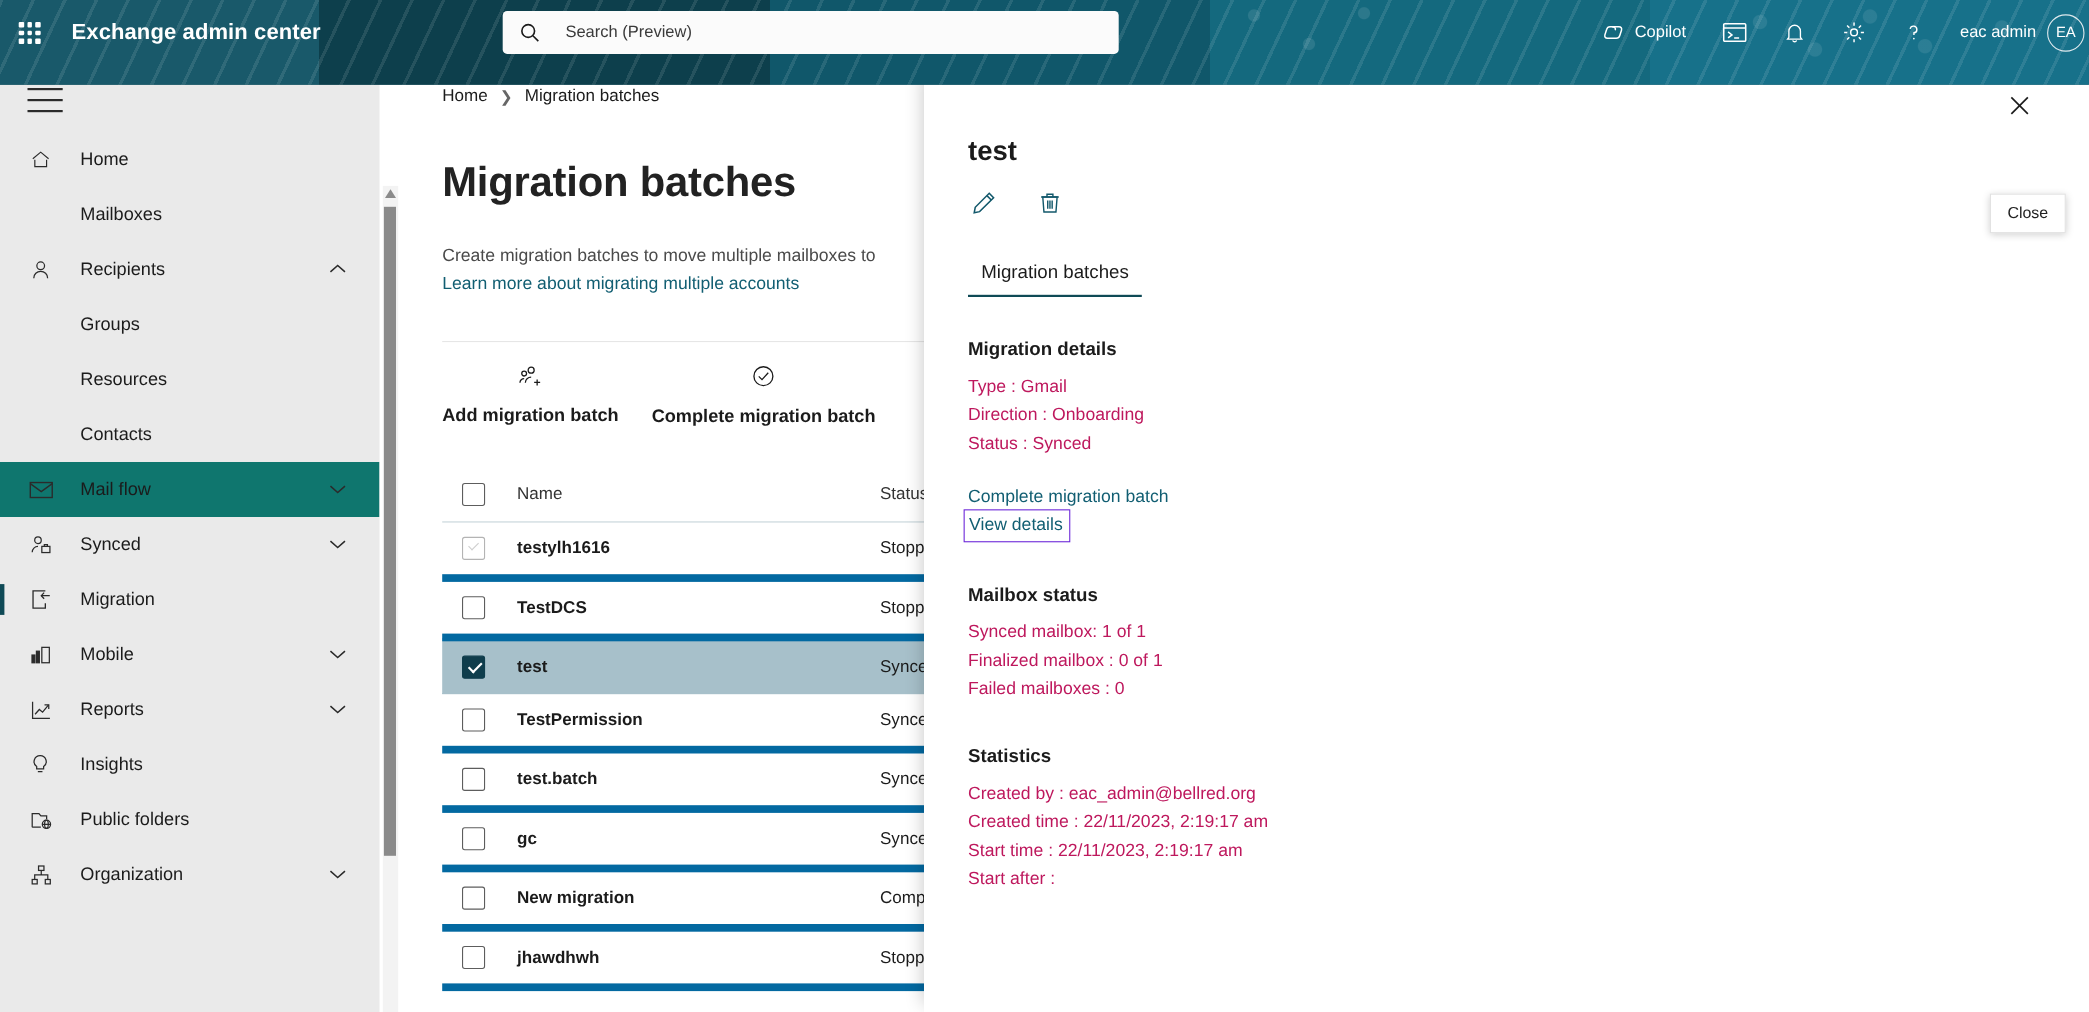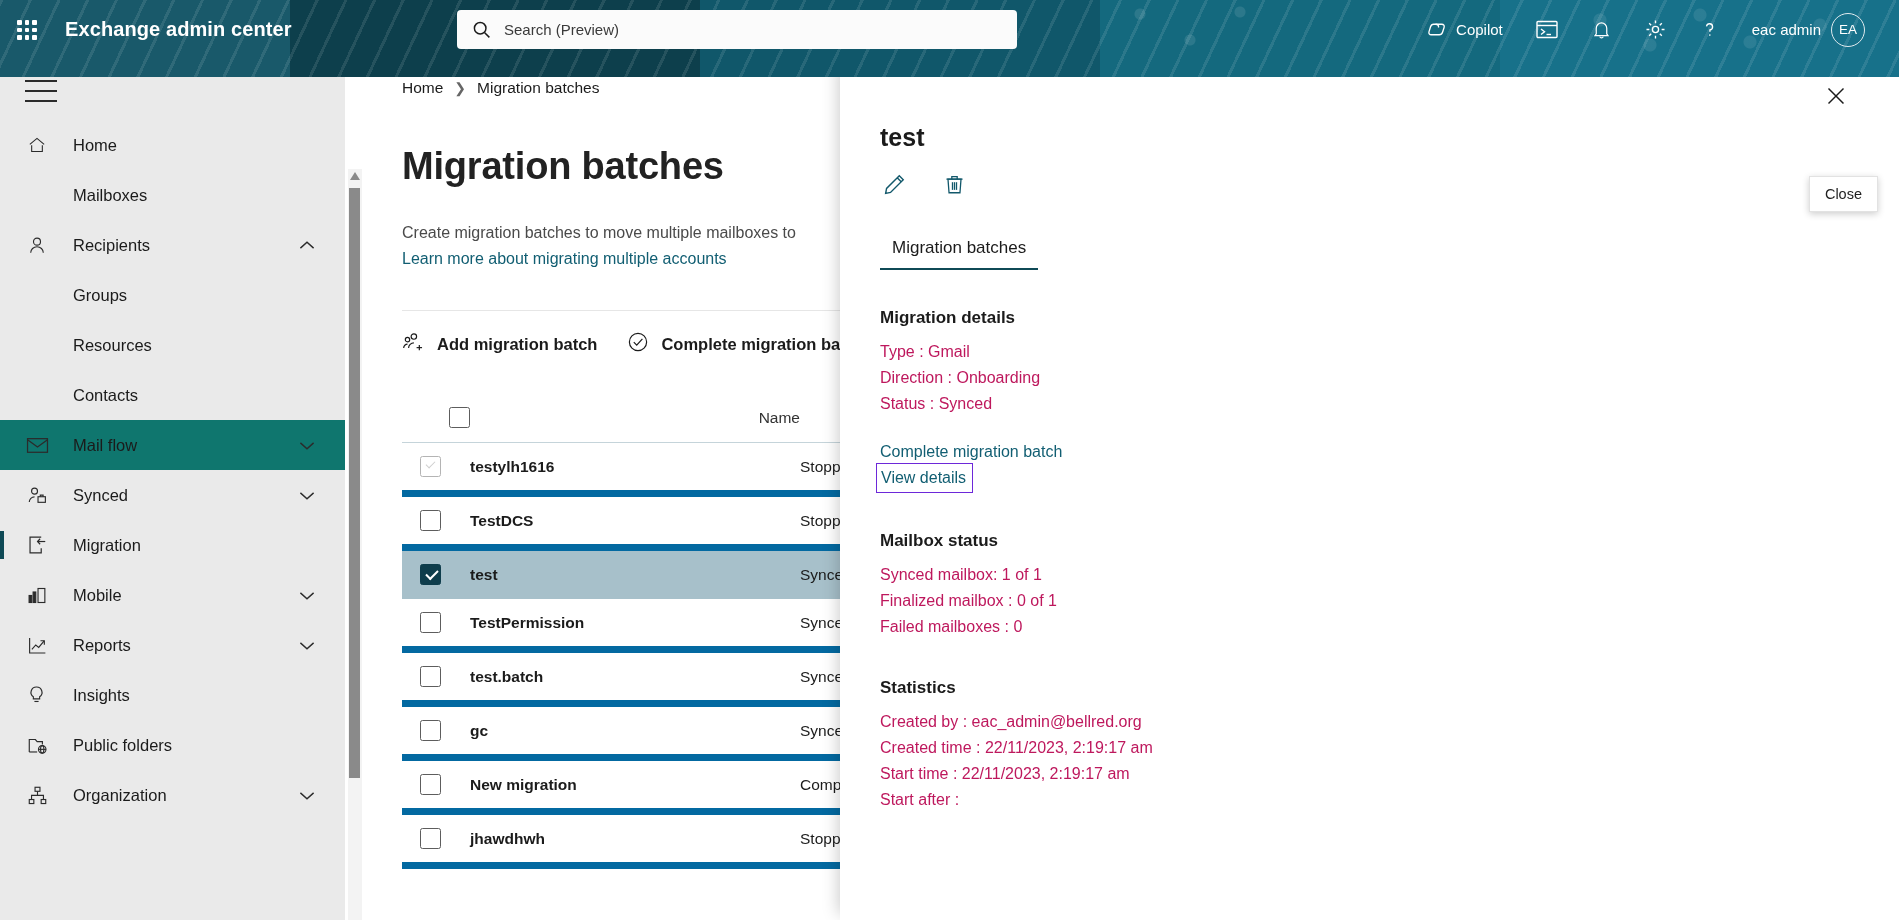--- a/index.html
+++ b/index.html
@@ -26,27 +26,27 @@
     z-index: 30;
   }
   .waffle { position:absolute; left:13px; top:16px; width:28px; height:28px;
     display:grid; grid-template-columns:repeat(3,1fr); grid-template-rows:repeat(3,1fr);
     gap:3px; padding:4px; cursor:pointer; }
   .waffle i { background:#fff; border-radius:1px; display:block; }
   .brand { position:absolute; left:65px; top:0; height:59px; line-height:59px;
     color:#fff; font-size:20px; font-weight:600; letter-spacing:.1px; white-space:nowrap; }
   .searchbox { position:absolute; left:457px; top:10px; width:560px; height:39px;
     background:#fbfbfb; border-radius:4px; display:flex; align-items:center; padding:0 14px; cursor:text; }
-  .searchbox .ph { color:#3a3a3a; font-size:15px; margin-left:12px; }
+  .searchbox .ph { color:#3a3a3a; font-size:15px; margin-left:22px; }
   .hdr-right { position:absolute; right:0; top:0; height:59px; display:flex; align-items:center; gap:0; }
   .hdr-btn { height:59px; display:flex; align-items:center; gap:8px; padding:0 16px;
     color:#fff; font-size:15px; cursor:pointer; white-space:nowrap; }
   .avatar { width:34px; height:34px; border-radius:50%; border:1.4px solid #dfeaee;
     color:#fff; font-size:13.5px; display:flex; align-items:center; justify-content:center;
-    margin-right:34px; margin-left:4px; cursor:pointer; }
+    margin-right:4px; margin-left:4px; cursor:pointer; }
   
   .sidebar { position:absolute; left:0; top:59px; width:345px; height:861px;
     background:#eaeaea; overflow:hidden; z-index:20; }
   .hamburger { width:32px; height:22px; margin:21px 0 0 25px; cursor:pointer; display:flex;
     flex-direction:column; justify-content:space-between; }
   .hamburger i { height:1.6px; background:#2b2b2b; display:block; }
   .nav { margin-top:18px; }
   .nav-item { height:50px; display:flex; align-items:center; padding-left:26px;
     color:#1b1b1b; font-size:16.5px; cursor:pointer; position:relative; }
   .nav-item .ico { width:26px; height:22px; margin-right:21px; display:flex;
@@ -67,24 +67,24 @@
   .sb-up { position:absolute; left:4px; top:58px; width:12px; height:14px; cursor:pointer; }
   .sb-thumb { position:absolute; left:4px; top:77px; width:11px; height:590px;
     background:#8a8a8a; cursor:pointer; }
   .content { position:absolute; left:57px; top:0; width:1480px; }
   h1.page-title { font-size:38px; font-weight:700; color:#222; margin-top:34px; letter-spacing:-.2px; }
   .subtitle { margin-top:32px; font-size:16px; color:#4a4a4a; line-height:26px; max-width:700px; }
   .subtitle a { color:#115e72; text-decoration:none; cursor:pointer; }
   .toolbar { margin-top:38px; border-top:1px solid #e6e6e6; padding-top:20px;
     display:flex; align-items:center; gap:30px; }
   .tb-btn { display:flex; align-items:center; gap:12px; font-size:16.5px;
-    font-weight:600; color:#1b1b1b; cursor:pointer; white-space:nowrap; }
+    font-weight:600; color:#1b1b1b; cursor:pointer; white-space:nowrap;flex-direction:column; }
   
   table.grid { margin-top:40px; width:1100px; border-collapse:collapse; }
-  table.grid th { text-align:right; font-size:15.5px; font-weight:400; color:#333;
+  table.grid th { text-align:left; font-size:15.5px; font-weight:400; color:#333;
     padding:10px 0 14px 0; border-bottom:1px solid #c5d4da; }
   table.grid td { font-size:15.5px; color:#1b1b1b; padding:13px 0;
     border-bottom:7px solid #0369a1; }
   table.grid th.cb, table.grid td.cb { width:68px; padding-left:18px; }
   table.grid td.name { font-weight:600; width:330px; }
   table.grid tr.sel { background:#a7c0ca; }
   table.grid tr.sel td { border-bottom:1px solid #a7c0ca; }
   .ckbox { width:21px; height:21px; border:1.3px solid #5d5d5d; border-radius:2.5px;
     background:#fff; display:inline-block; cursor:pointer; vertical-align:middle; }
   .ckbox.dim { border-color:#b4b4b4; position:relative; }

